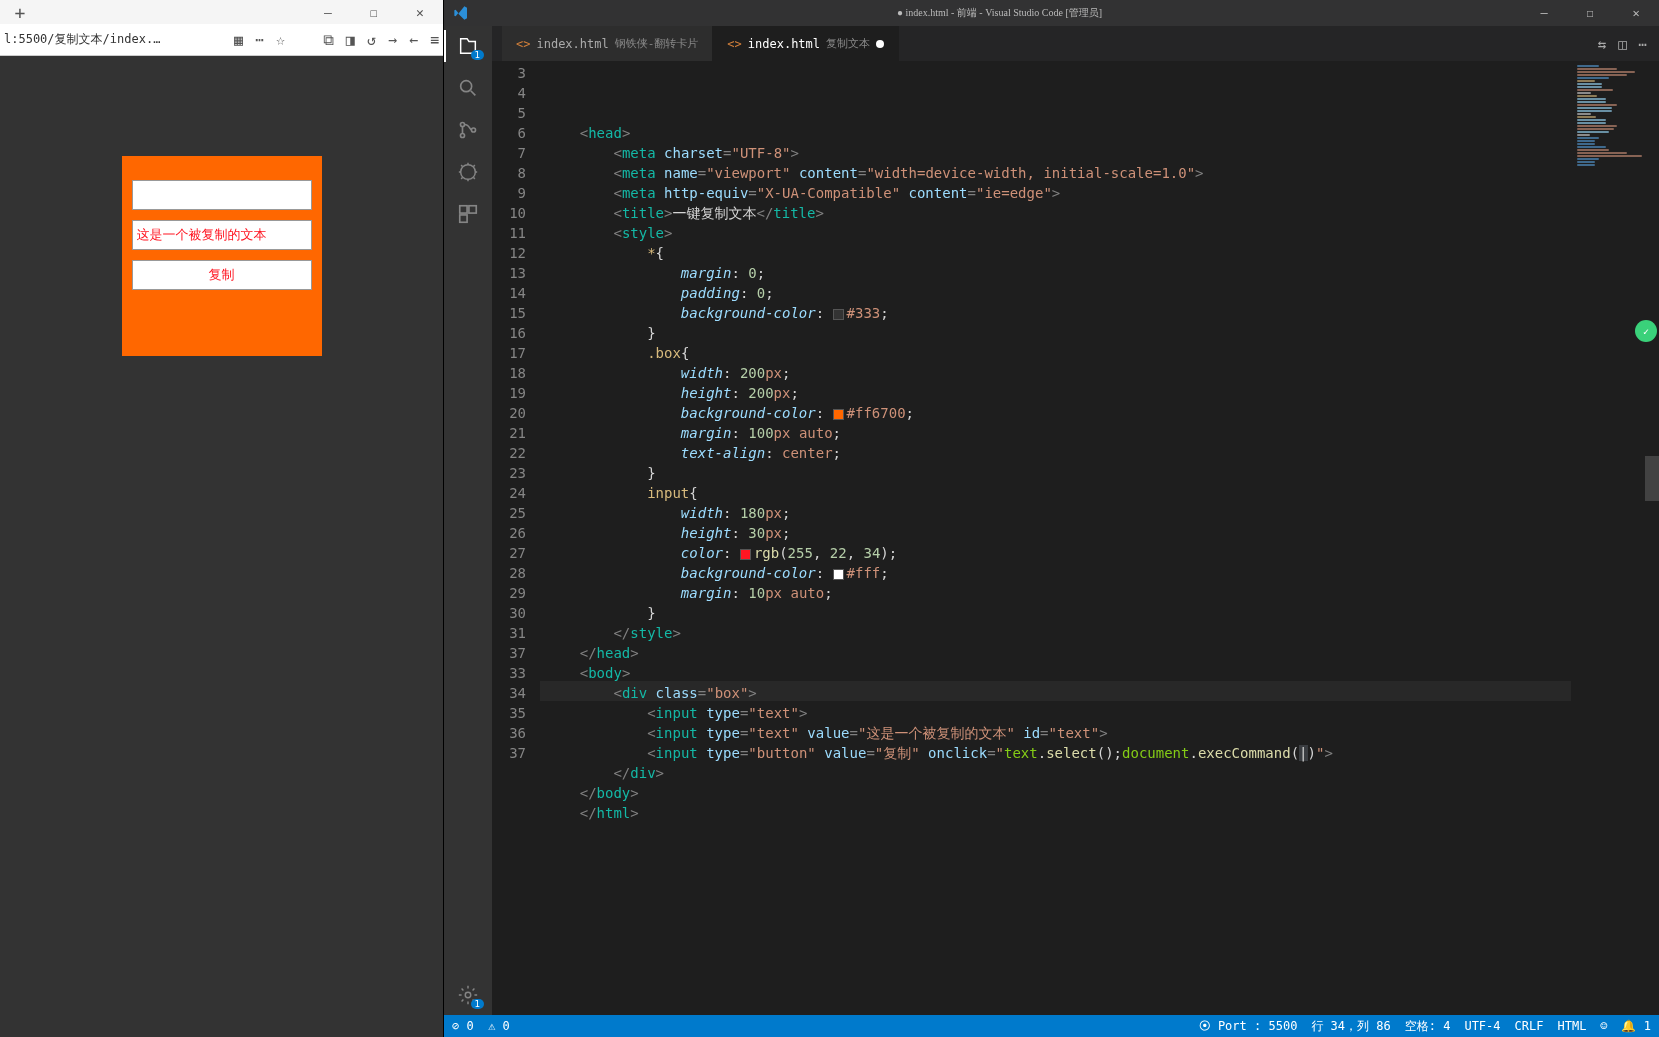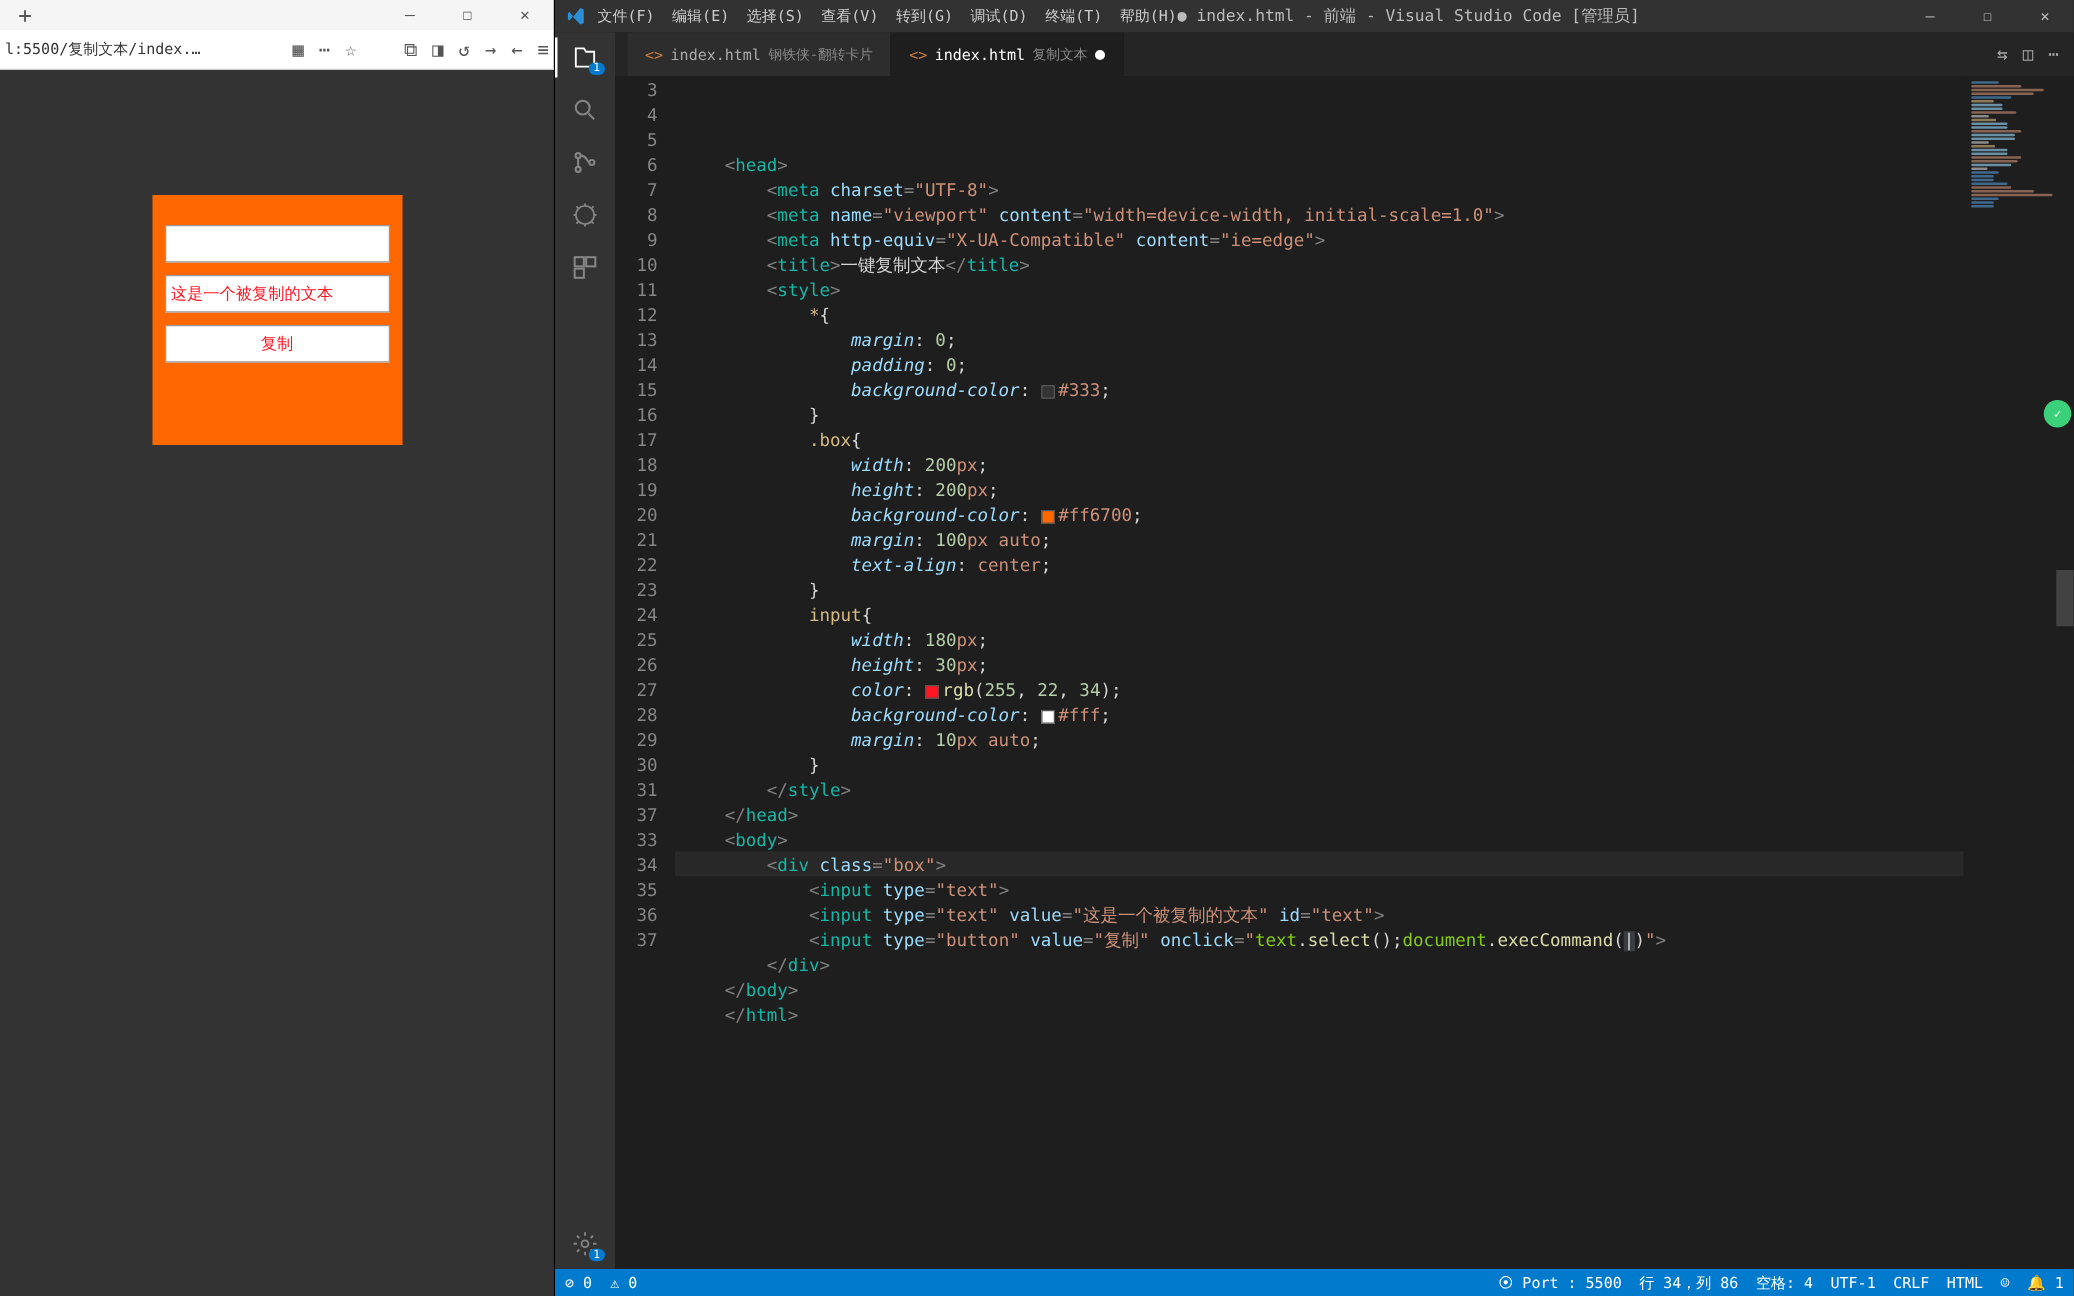--- a/index.html
+++ b/index.html
@@ -93,21 +93,21 @@
   }
   .vs-titlebar{
     height:26px; background:#323233; color:#ccc;
     display:flex; align-items:center; font-size:12px;
     padding-left:6px;
   }
   .vs-logo{width:22px;height:22px;display:flex;align-items:center;justify-content:center;margin-right:6px;}
   .vs-logo svg{width:16px;height:16px;}
   .vs-menu{display:flex;gap:14px;color:#ccc;}
   .vs-menu span{cursor:default;}
-  .vs-title-center{flex:1;color:#bbb;font-size:13px;white-space:nowrap;overflow:hidden;}
+  .vs-title-center{flex:1;text-align:center;color:#bbb;font-size:10px;white-space:nowrap;overflow:hidden;font-family:Liberation Serif, serif;}
   .vs-winctrl{display:flex;}
   .vs-winbtn{width:46px;display:flex;align-items:center;justify-content:center;color:#bbb;font-size:12px;}
 
   .vs-body{flex:1;display:flex;position:relative;}
   .activity-bar{
     width:48px;background:#333333;
     display:flex;flex-direction:column;align-items:center;
     padding-top:8px;gap:18px;
     color:#858585;
   }
@@ -239,30 +239,20 @@
     </div>
   </div>
 </div>
 
 <div class="vscode">
   <div class="vs-titlebar">
     <div class="vs-logo">
       <svg viewBox="0 0 24 24">
           <path fill="#2b8fd8" d="M17 2l4 2v16l-4 2-9-9 9-11zM4 7l4 5-4 5-2-1V8l2-1z"></path>
         </svg>
-    </div>
-    <div class="vs-menu">
-      <span>文件(F)</span>
-      <span>编辑(E)</span>
-      <span>选择(S)</span>
-      <span>查看(V)</span>
-      <span>转到(G)</span>
-      <span>调试(D)</span>
-      <span>终端(T)</span>
-      <span>帮助(H)</span>
     </div>
     <div class="vs-title-center">● index.html - 前端 - Visual Studio Code [管理员]</div>
     <div class="vs-winctrl">
       <div class="vs-winbtn">—</div>
       <div class="vs-winbtn">☐</div>
       <div class="vs-winbtn">✕</div>
     </div>
   </div>
 
   <div class="vs-body">
@@ -417,21 +407,21 @@
   </div>
 
   <div class="statusbar">
     <div class="status-left">
       <span>⊘ <span>0</span>&nbsp;&nbsp;⚠ <span>0</span></span>
     </div>
     <div class="status-right">
       <span>⦿ <span>Port : 5500</span></span>
       <span>行 34，列 86</span>
       <span>空格: 4</span>
-      <span>UTF-1</span>
+      <span>UTF-4</span>
       <span>CRLF</span>
       <span>HTML</span>
       <span>☺</span>
       <span>🔔 <span>1</span></span>
     </div>
   </div>
 </div>
 
 <div class="right-badge">✓</div>
 

